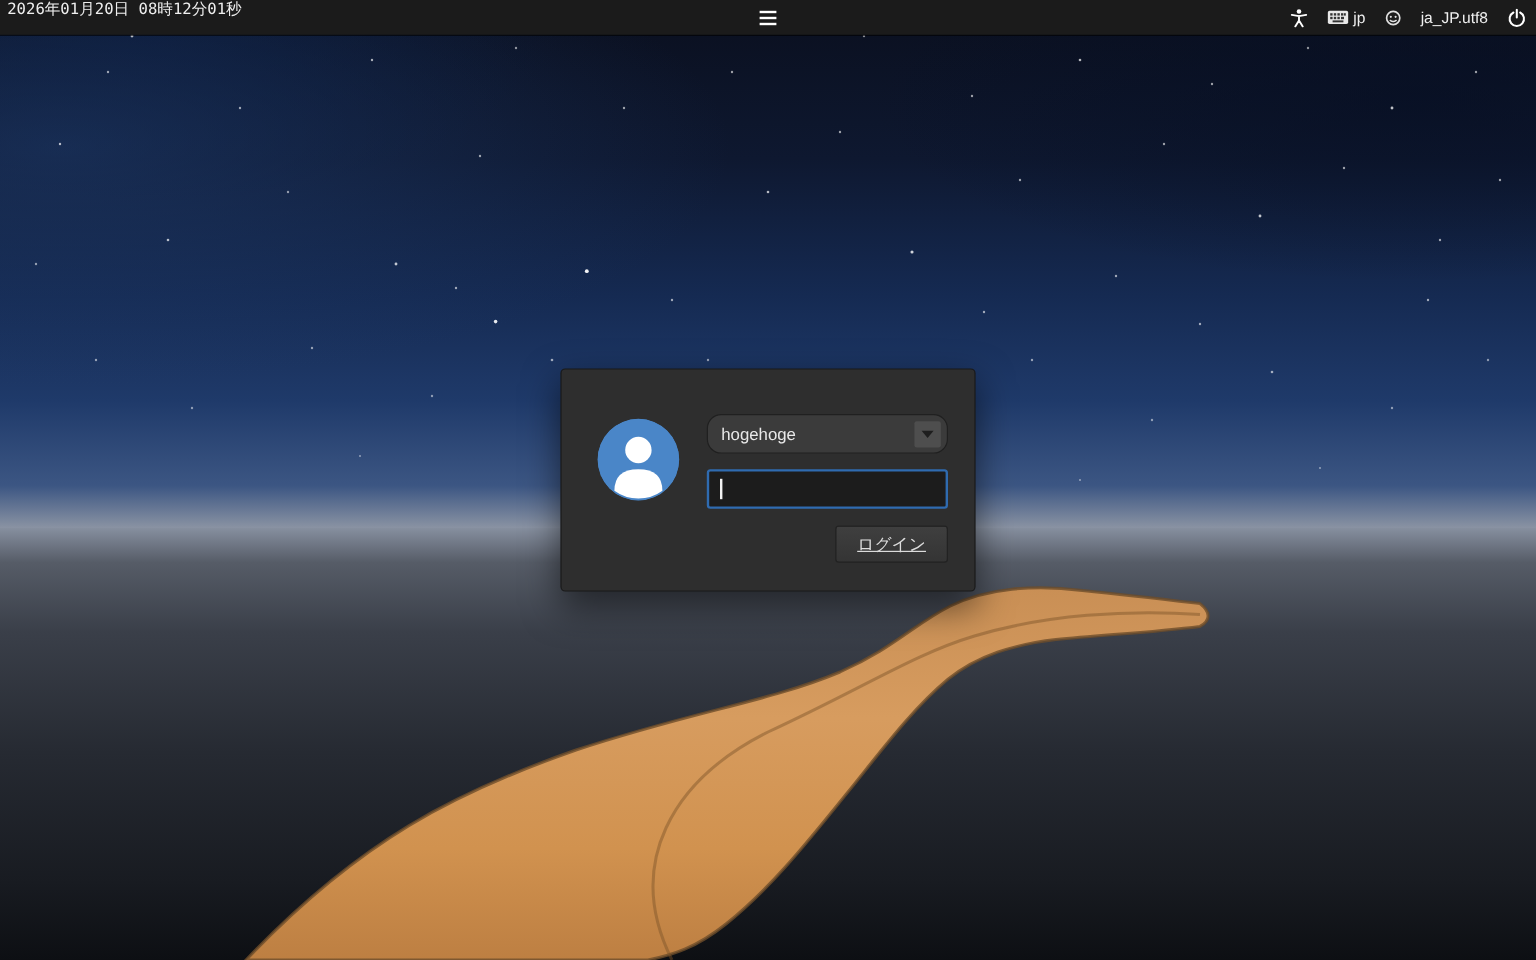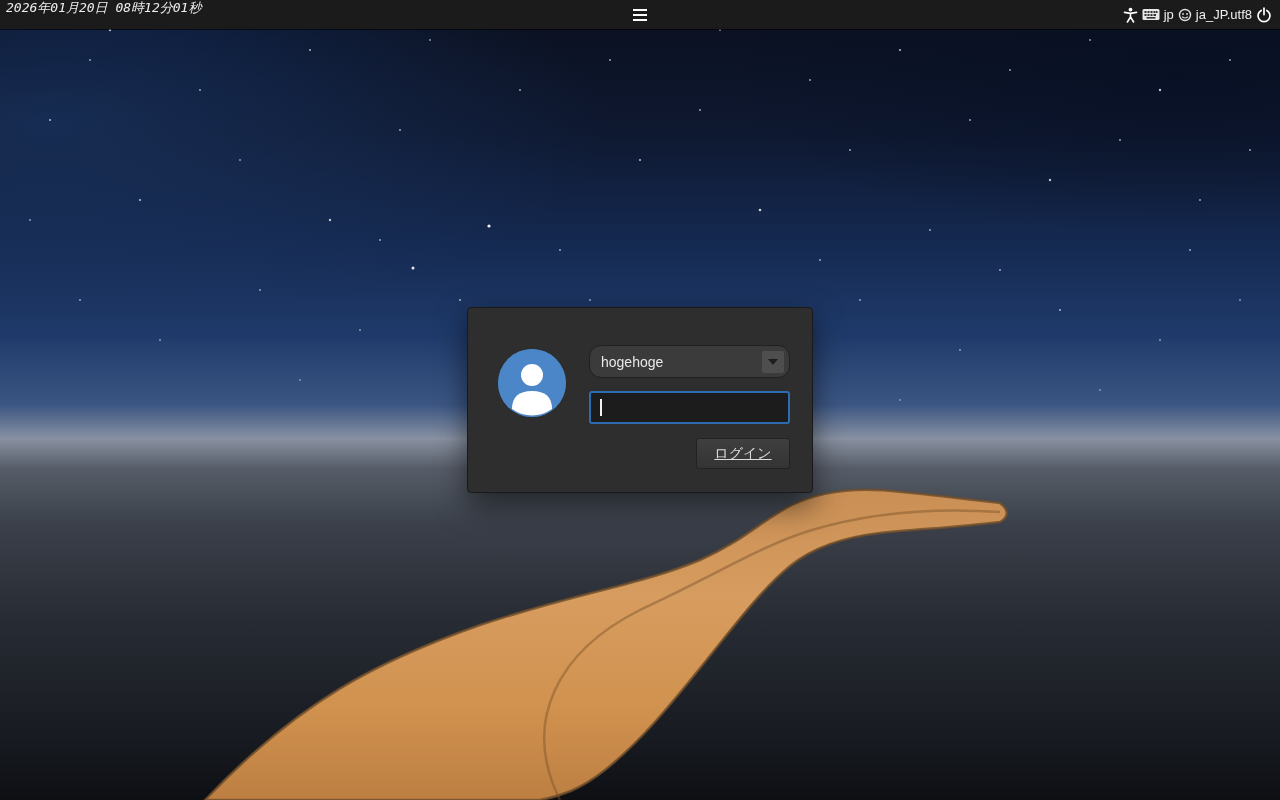--- a/index.html
+++ b/index.html
@@ -16,27 +16,27 @@
   .ground{position:absolute;left:0;top:440px;width:1280px;height:360px;
     background:linear-gradient(180deg,#868f9f 0%,#565c67 8%,#3a3f49 24%,#262a32 52%,#181b21 82%,#0d0f13 100%);}
   .stars-svg{position:absolute;left:0;top:0;}
   .road-svg{position:absolute;left:0;top:0;}
 
   
   .topbar{position:absolute;left:0;top:0;width:1280px;height:29px;background:#1b1b1b;
     color:#efefef;display:flex;align-items:center;z-index:20;
     box-shadow:0 1px 0 rgba(0,0,0,.6);}
   .clock{position:absolute;left:6px;top:0;height:15px;display:flex;align-items:center;
-    font-family:"DejaVu Sans Mono","Liberation Sans",monospace;font-size:13px;letter-spacing:0;font-style:italic;}
+    font-family:"DejaVu Sans Mono","Liberation Sans",monospace;font-size:13px;letter-spacing:0;}
   .menu-btn{position:absolute;left:624px;top:0;width:32px;height:29px;display:flex;
     align-items:center;justify-content:center;cursor:pointer;}
   .hamburger{display:block;width:14px;height:2px;background:#fff;position:relative;}
   .hamburger::before,.hamburger::after{content:"";position:absolute;left:0;width:14px;height:2px;background:#fff;}
   .hamburger::before{top:-5px}.hamburger::after{top:5px}
-  .tray{position:absolute;right:8px;top:0;height:29px;display:flex;align-items:center;gap:4px;font-size:13px;}
+  .tray{position:absolute;right:8px;top:0;height:29px;display:flex;align-items:center;gap:16px;font-size:13px;}
   .tray .txt{color:#efefef;}
   .ticon{display:flex;align-items:center;justify-content:center;cursor:pointer;}
   .kbgroup{display:flex;align-items:center;gap:4px;cursor:pointer;}
 
   
   .login-dialog{position:absolute;left:467px;top:307px;width:346px;height:186px;
     background:#2e2e2e;border:1px solid #191919;border-radius:4px;z-index:10;
     box-shadow:0 12px 30px rgba(0,0,0,.55);box-sizing:border-box;}
   .avatar{position:absolute;left:30px;top:41px;width:68px;height:68px;border-radius:50%;
     background:#4a86c8;overflow:hidden;}

